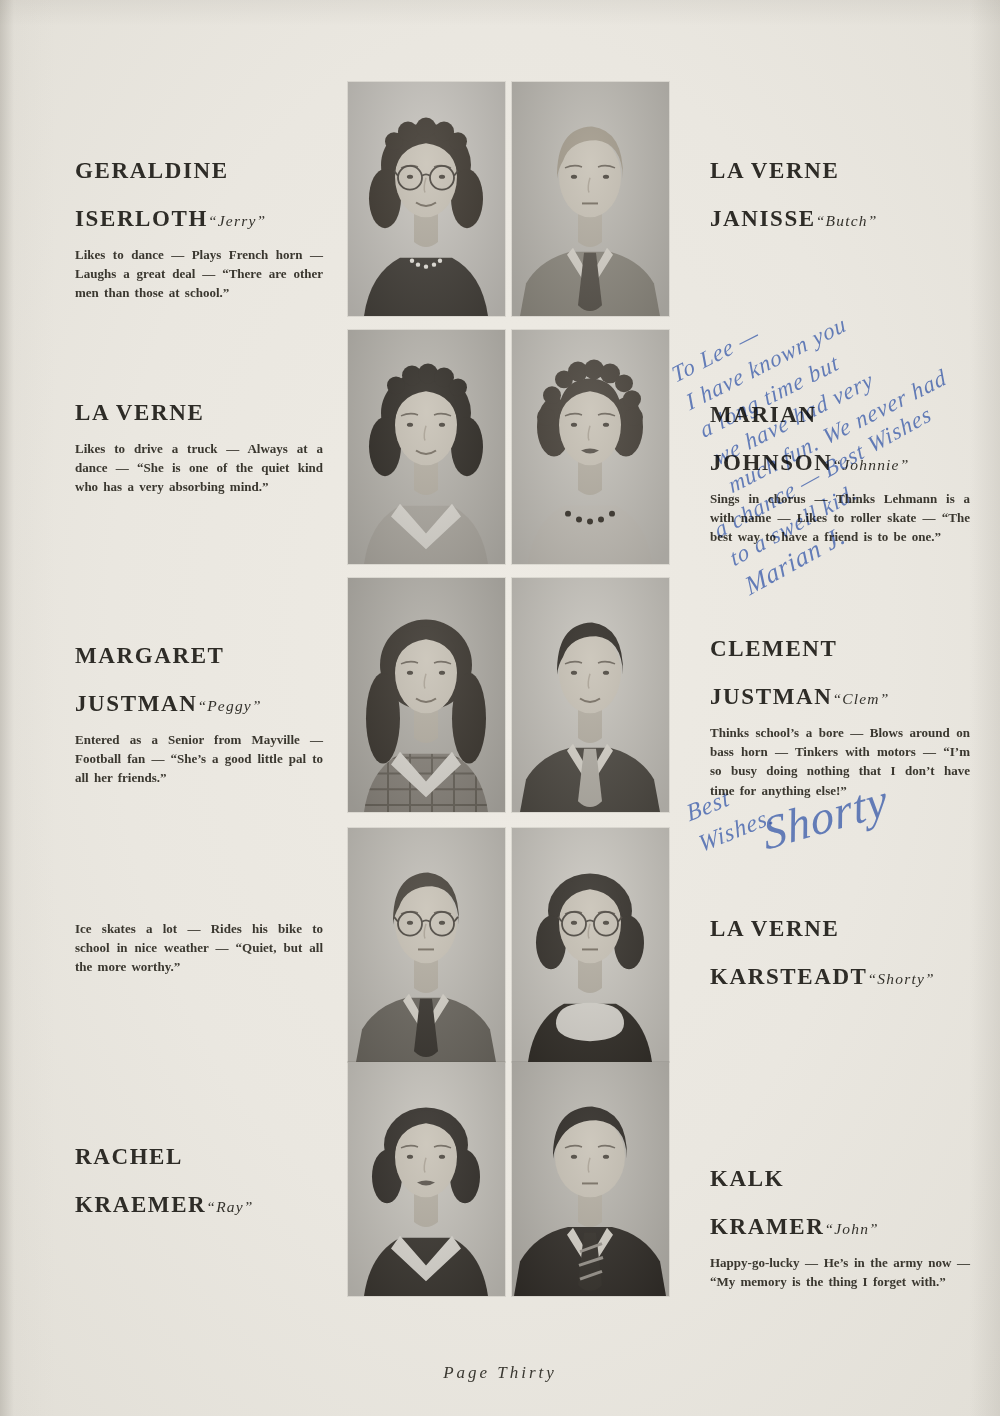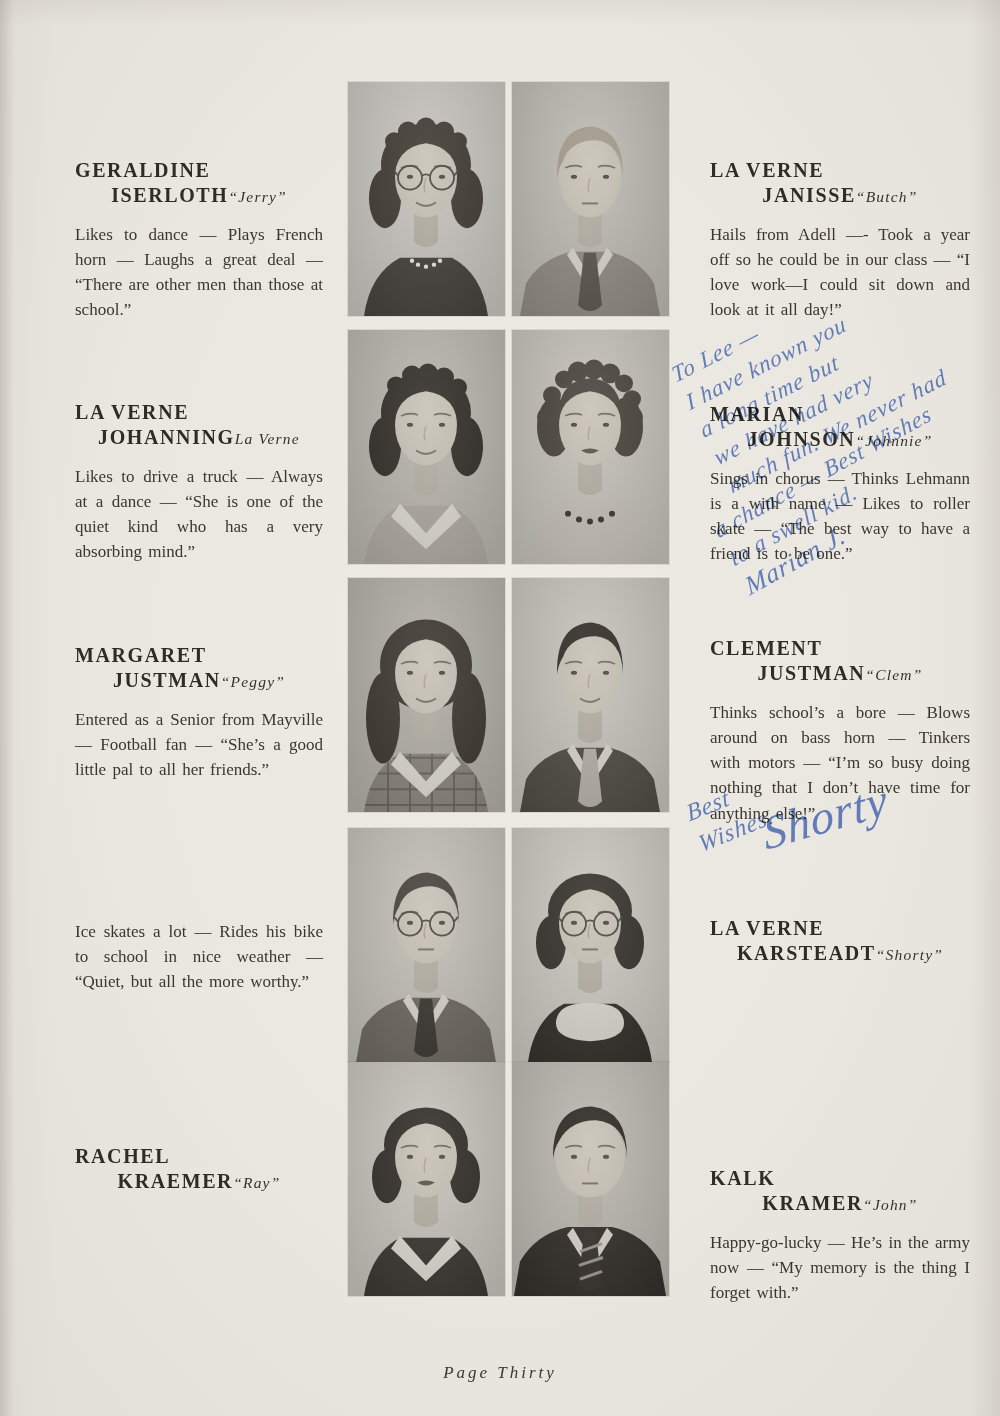--- a/index.html
+++ b/index.html
@@ -10,28 +10,28 @@
       linear-gradient(90deg, rgba(120,115,105,.28) 0px, rgba(200,196,188,.12) 14px, rgba(0,0,0,0) 55px),
       linear-gradient(270deg, rgba(120,115,105,.14) 0px, rgba(0,0,0,0) 30px),
       linear-gradient(180deg, rgba(130,125,115,.10) 0px, rgba(0,0,0,0) 26px),
       radial-gradient(ellipse at 50% 45%, #eeebe4 0%, #eae7e0 55%, #e2dfd7 100%);
   }
   
   .entry{position:absolute;}
   .entry.left{left:75px;width:248px;}
   .entry.right{left:710px;width:260px;}
   .entry h2{
-    margin:0;font-size:20px;font-weight:700;letter-spacing:1.6px;
+    margin:0;font-size:23px;font-weight:700;letter-spacing:1.6px;
     line-height:25px;color:#2e2c27;
   }
-  .nrow{display:flex;justify-content:center;align-items:baseline;}
+  .nrow{display:flex;justify-content:flex-start;align-items:baseline;margin-top:23px;}
   .nick{font-style:italic;font-size:15.5px;letter-spacing:1.2px;color:#34322c;white-space:nowrap;}
   .bio{
-    margin:14px 0 0 0;font-size:17px;line-height:1.48;
-    text-align:justify;color:#3a372f;word-spacing:2px;
+    margin:14px 0 0 0;font-size:13px;line-height:1.48;
+    text-align:justify;color:#3a372f;word-spacing:2px;font-weight:bold;
   }
   
   .photo{
     position:absolute;width:157px;height:234px;overflow:hidden;
     box-shadow:0 0 0 1px rgba(60,55,45,.10);
   }
   .photo::after{
     content:"";position:absolute;inset:0;
     background:radial-gradient(ellipse at 50% 35%, rgba(255,255,255,.10), rgba(0,0,0,.14) 95%);
     pointer-events:none;
@@ -64,24 +64,20 @@
     <h2>GERALDINE</h2>
     <div class="nrow">
         <h2>ISERLOTH</h2>
         <span class="nick">“Jerry”</span>
       </div>
     <p class="bio">Likes to dance — Plays French horn — Laughs a great deal — “There are other men than those at school.”</p>
   </section>
 
   <section class="entry left" style="top:400px">
     <h2>LA VERNE</h2>
-    <div class="nrow">
-        <h2>JOHANNING</h2>
-        <span class="nick">La Verne</span>
-      </div>
     <p class="bio">Likes to drive a truck — Always at a dance — “She is one of the quiet kind who has a very absorbing mind.”</p>
   </section>
 
   <section class="entry left" style="top:643px">
     <h2>MARGARET</h2>
     <div class="nrow">
         <h2>JUSTMAN</h2>
         <span class="nick">“Peggy”</span>
       </div>
     <p class="bio">Entered as a Senior from Mayville — Football fan — “She’s a good little pal to all her friends.”</p>
@@ -98,21 +94,20 @@
         <span class="nick">“Ray”</span>
       </div>
   </section>
 
   <section class="entry right" style="top:158px">
     <h2>LA VERNE</h2>
     <div class="nrow">
         <h2>JANISSE</h2>
         <span class="nick">“Butch”</span>
       </div>
-    <p class="bio">Hails from Adell —- Took a year off so he could be in our class — “I love work—I could sit down and look at it all day!”</p>
   </section>
 
   <section class="entry right" style="top:402px">
     <h2>MARIAN</h2>
     <div class="nrow">
         <h2>JOHNSON</h2>
         <span class="nick">“Johnnie”</span>
       </div>
     <p class="bio">Sings in chorus — Thinks Lehmann is a with name — Likes to roller skate — “The best way to have a friend is to be one.”</p>
   </section>

